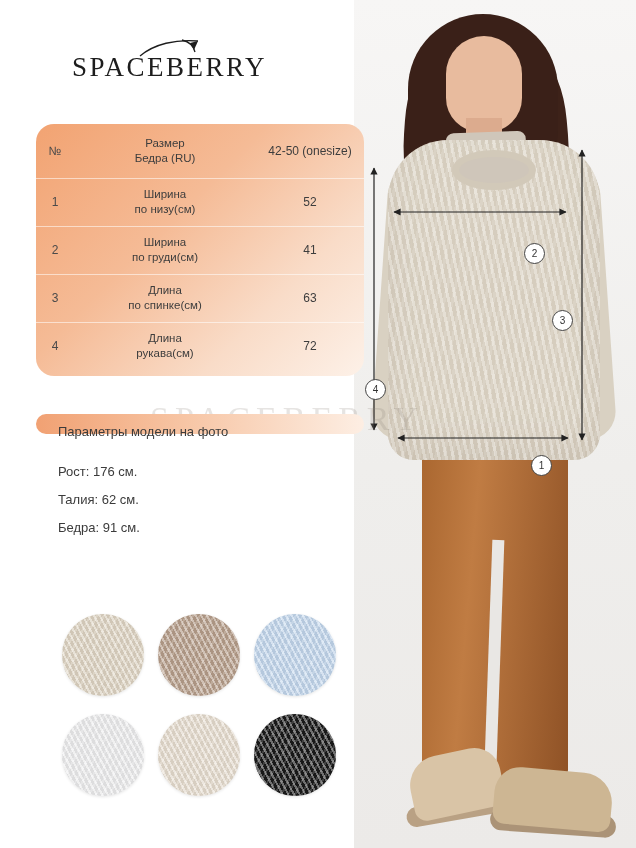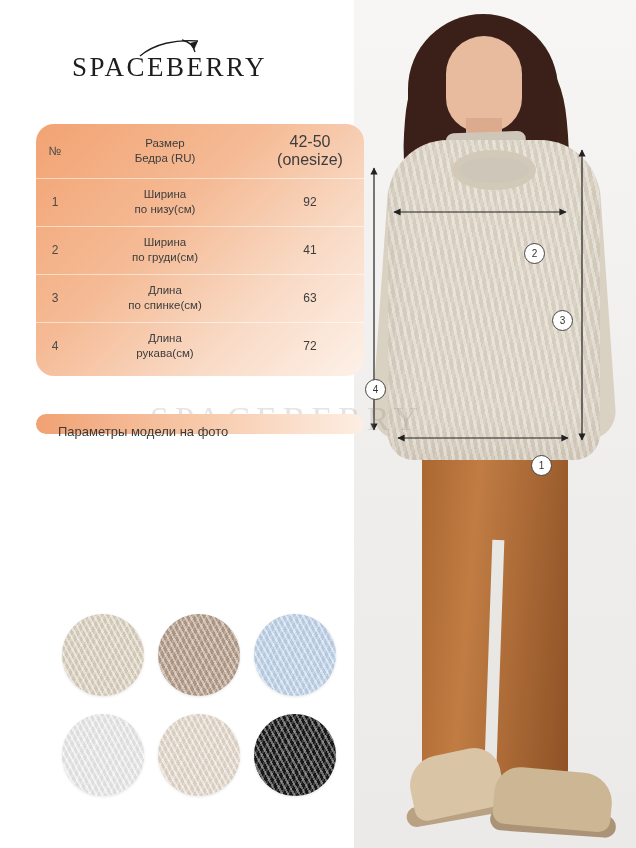--- a/index.html
+++ b/index.html
@@ -260,21 +260,21 @@
   .tbl td, .tbl th {
     padding: 0;
     vertical-align: middle;
   }
   .col-no { width: 38px; text-align: center; font-size: 12px; color: #4a4a4a; }
   .col-name { text-align: center; font-size: 11.5px; line-height: 15px; color: #3d3d3d; margin-top: 23px; }
   .col-val { width: 108px; text-align: center; font-size: 12px; color: #3d3d3d; }
   .tbl tr { height: 48px; }
   .tbl tr.head { height: 54px; }
   .head .col-name { font-size: 11.5px; }
-  .head .col-val { font-size: 16px; text-align: center; }
+  .head .col-val { font-size: 12px; text-align: center; }
   .tbl tr.rowline td {
     border-top: 1px solid rgba(255,255,255,0.55);
   }
 
   
   .params-card {
     position: absolute;
     left: 36px;
     top: 414px;
     width: 328px;
@@ -412,21 +412,21 @@
           <div>Бедра (RU)</div>
         </td>
         <td class="col-val">42-50 (onesize)</td>
       </tr>
       <tr class="rowline">
         <td class="col-no">1</td>
         <td class="col-name">
           <div>Ширина</div>
           <div>по низу(см)</div>
         </td>
-        <td class="col-val">92</td>
+        <td class="col-val">52</td>
       </tr>
       <tr class="rowline">
         <td class="col-no">2</td>
         <td class="col-name">
           <div>Ширина</div>
           <div>по груди(см)</div>
         </td>
         <td class="col-val">41</td>
       </tr>
       <tr class="rowline">
@@ -445,20 +445,25 @@
         </td>
         <td class="col-val">72</td>
       </tr>
     </tbody>
       </table>
   </div>
 
   <div class="params-card">
     <span>Параметры модели на фото</span>
   </div>
+  <div class="params-list">
+    <div>Рост: 176 см.</div>
+    <div>Талия: 62 см.</div>
+    <div>Бедра: 91 см.</div>
+  </div>
 
   <div class="swatches">
     <div>
         <div class="swatch" style="background:#e0d6c4"></div>
       </div>
     <div>
         <div class="swatch" style="background:#b9a08c"></div>
       </div>
     <div>
         <div class="swatch" style="background:#c3d8ee"></div>

